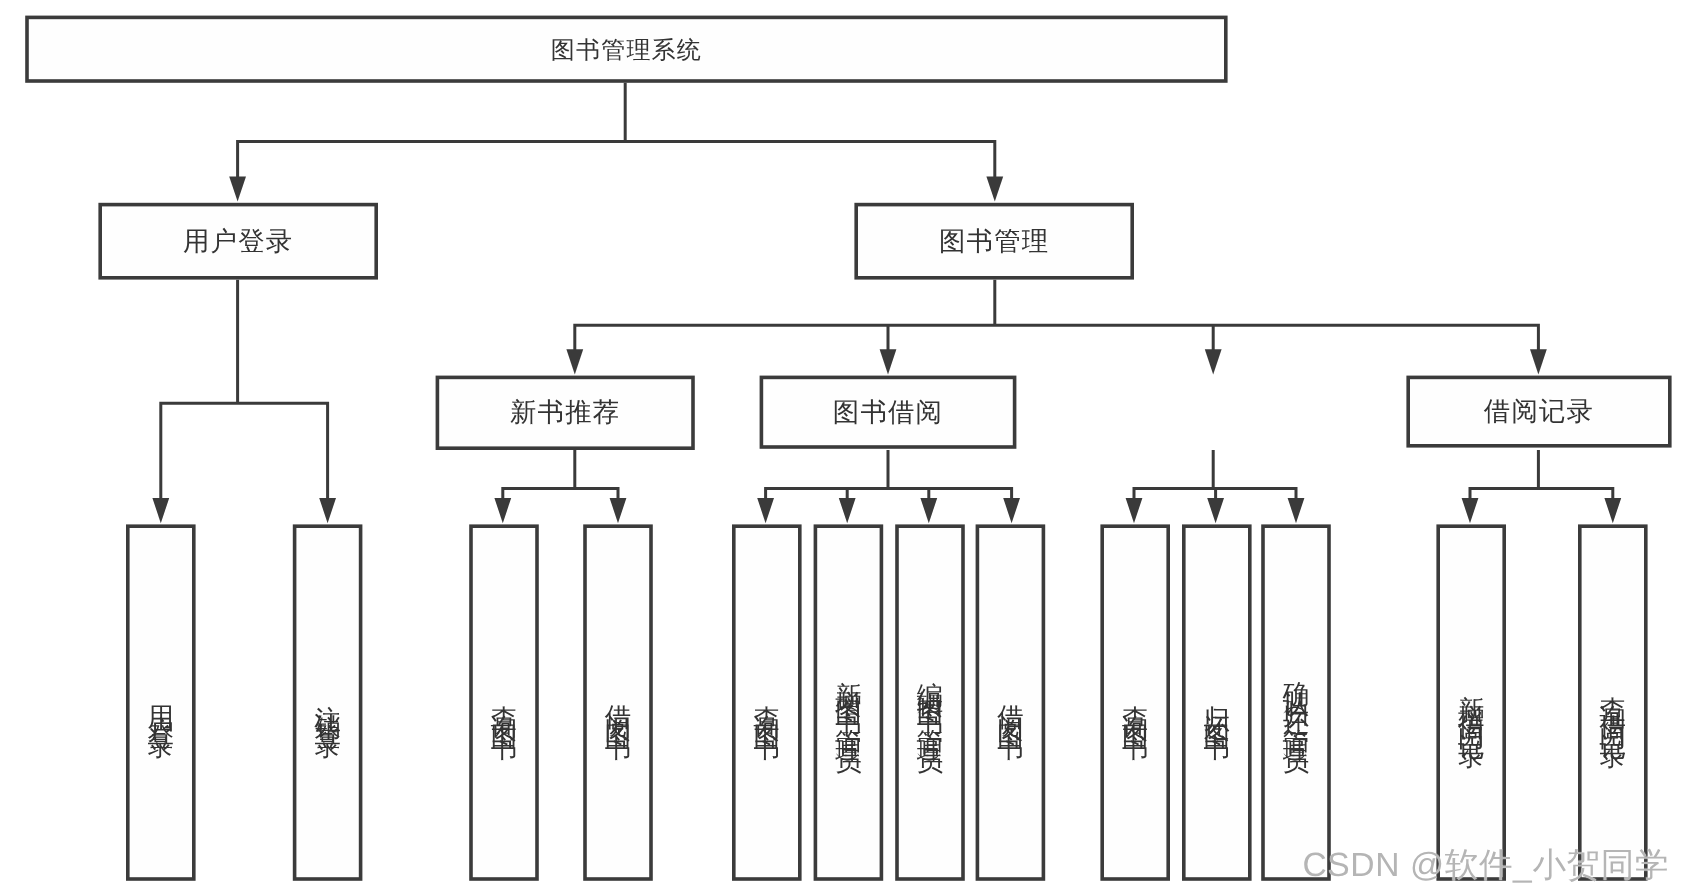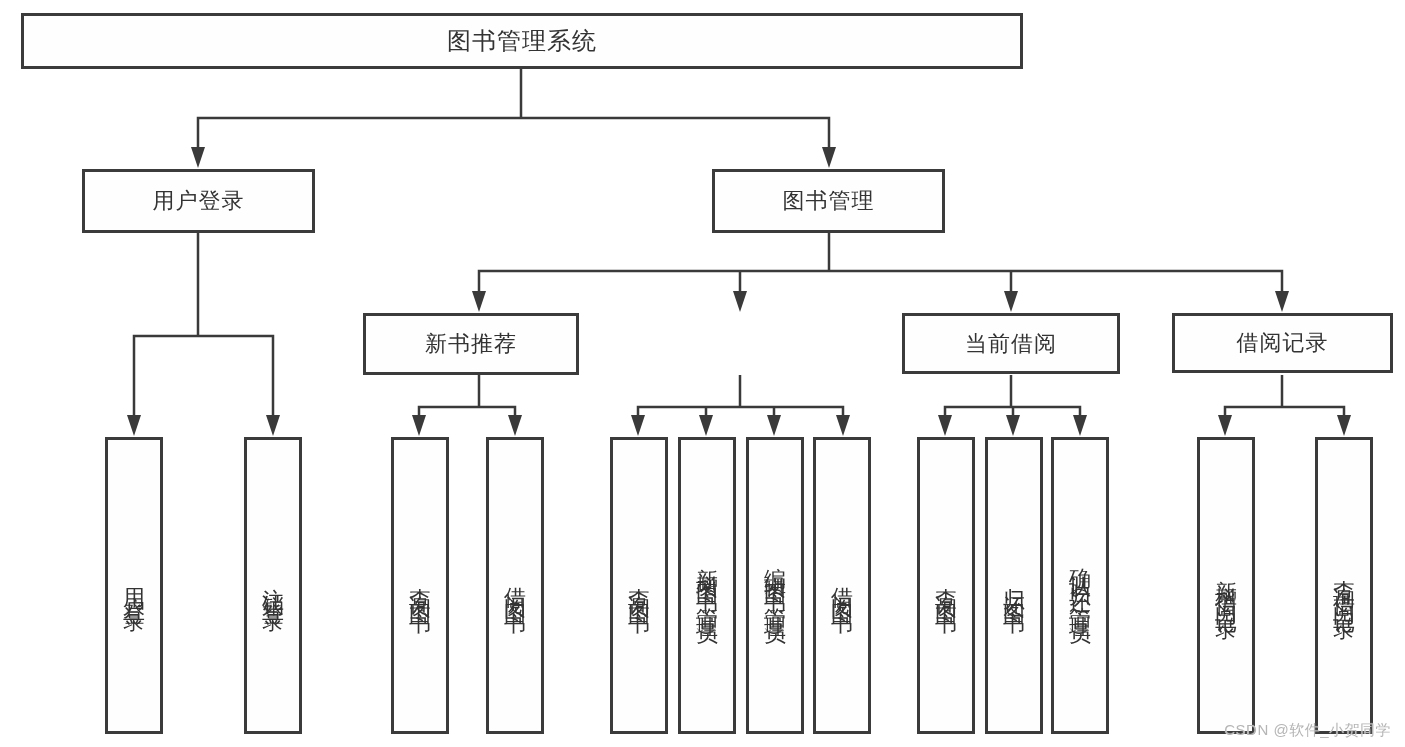--- a/index.html
+++ b/index.html
@@ -17,21 +17,21 @@
     background:#fefefe;
     border:3px solid #3b3b3b;
     color:#333333;
     display:flex;
     align-items:center;
     justify-content:center;
     z-index:1;
     font-size:22px;
     letter-spacing:1px;
   }
-  .root{font-size:24px;}
+  .root{font-size:20px;}
   .leaf{
     writing-mode:vertical-rl;
     text-orientation:mixed;
     letter-spacing:8px;
     font-size:22px;
     top:437px;width:58px;height:297px;
   }
   #n-root{left:21px;top:13px;width:1002px;height:56px;}
   #n-login{left:82px;top:169px;width:233px;height:64px;}
   #n-mgmt{left:712px;top:169px;width:233px;height:64px;text-align:right;}
@@ -50,21 +50,21 @@
   #lf-cur-0{left:917px;}
   #lf-cur-1{left:985px;}
   #lf-cur-2{left:1051px;}
   #lf-rcd-0{left:1197px;}
   #lf-rcd-1{left:1315px;}
   #watermark{
     position:absolute;
     right:14px;bottom:7px;
     z-index:3;
     color:#b5b5b5;
-    font-size:15px;
+    font-size:28px;
     letter-spacing:0.5px;
     text-shadow:0 0 1px #ffffff;
   }
 </style>
 </head>
 <body>
 
 <div id="stage">
 
   <svg id="connectors" width="1405" height="747" viewBox="0 0 1405 747">
@@ -110,21 +110,21 @@
       <polygon points="1337,415 1351,415 1344,436"></polygon>
     </g>
   </svg>
 
   <div class="box root" id="n-root">图书管理系统</div>
 
   <div class="box" id="n-login">用户登录</div>
   <div class="box" id="n-mgmt">图书管理</div>
 
   <div class="box" id="n-recommend">新书推荐</div>
-  <div class="box" id="n-current">当前借阅</div>
+  <div class="box" id="n-borrow">图书借阅</div>
   <div class="box" id="n-records">借阅记录</div>
 
   <div class="box leaf" id="lf-login-0">用户登录</div>
   <div class="box leaf" id="lf-login-1">注销登录</div>
 
   <div class="box leaf" id="lf-rec-0">查询图书</div>
   <div class="box leaf" id="lf-rec-1">借阅图书</div>
 
   <div class="box leaf" id="lf-bor-0">查询图书</div>
   <div class="box leaf" id="lf-bor-1">新增图书（管理员）</div>

